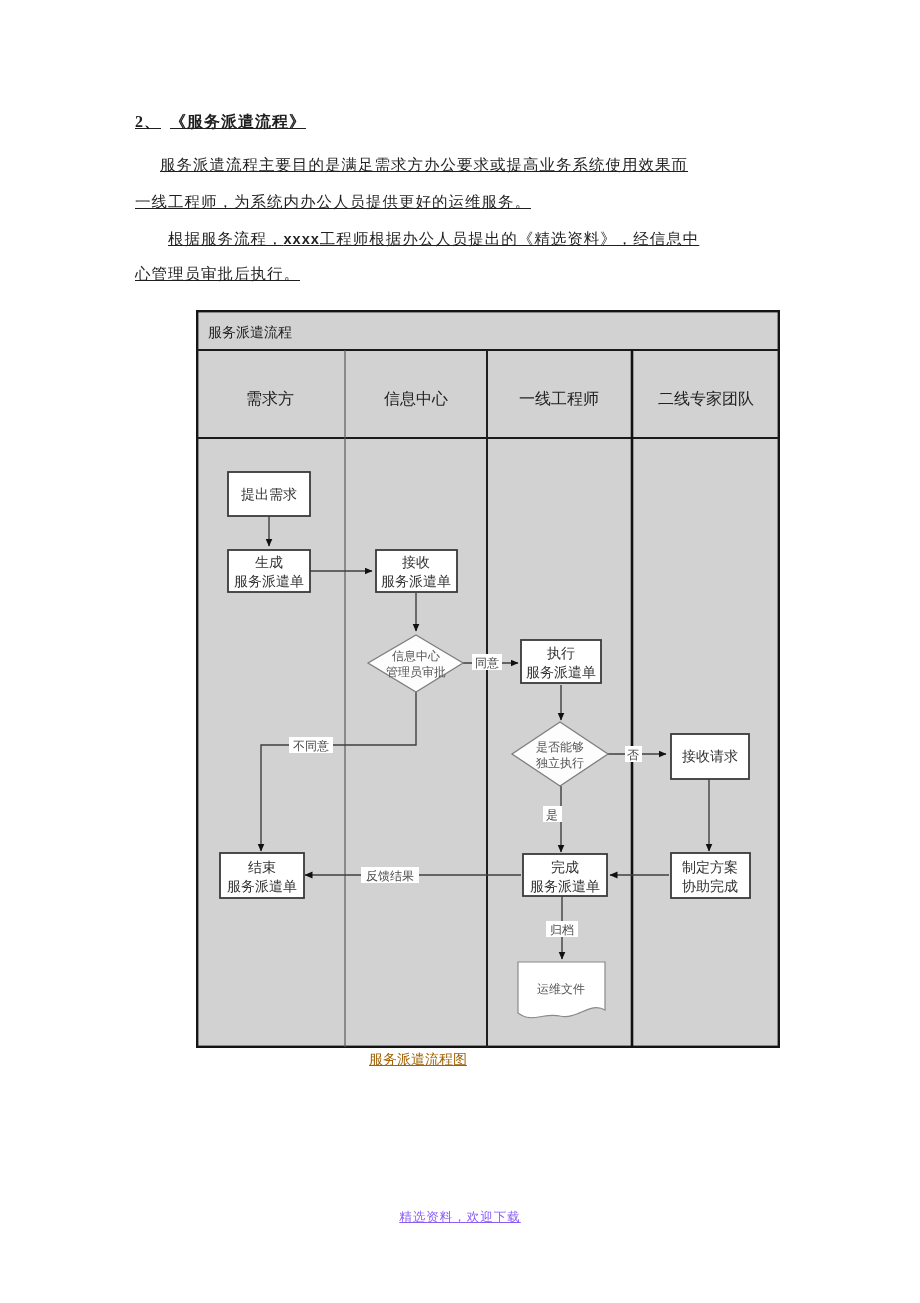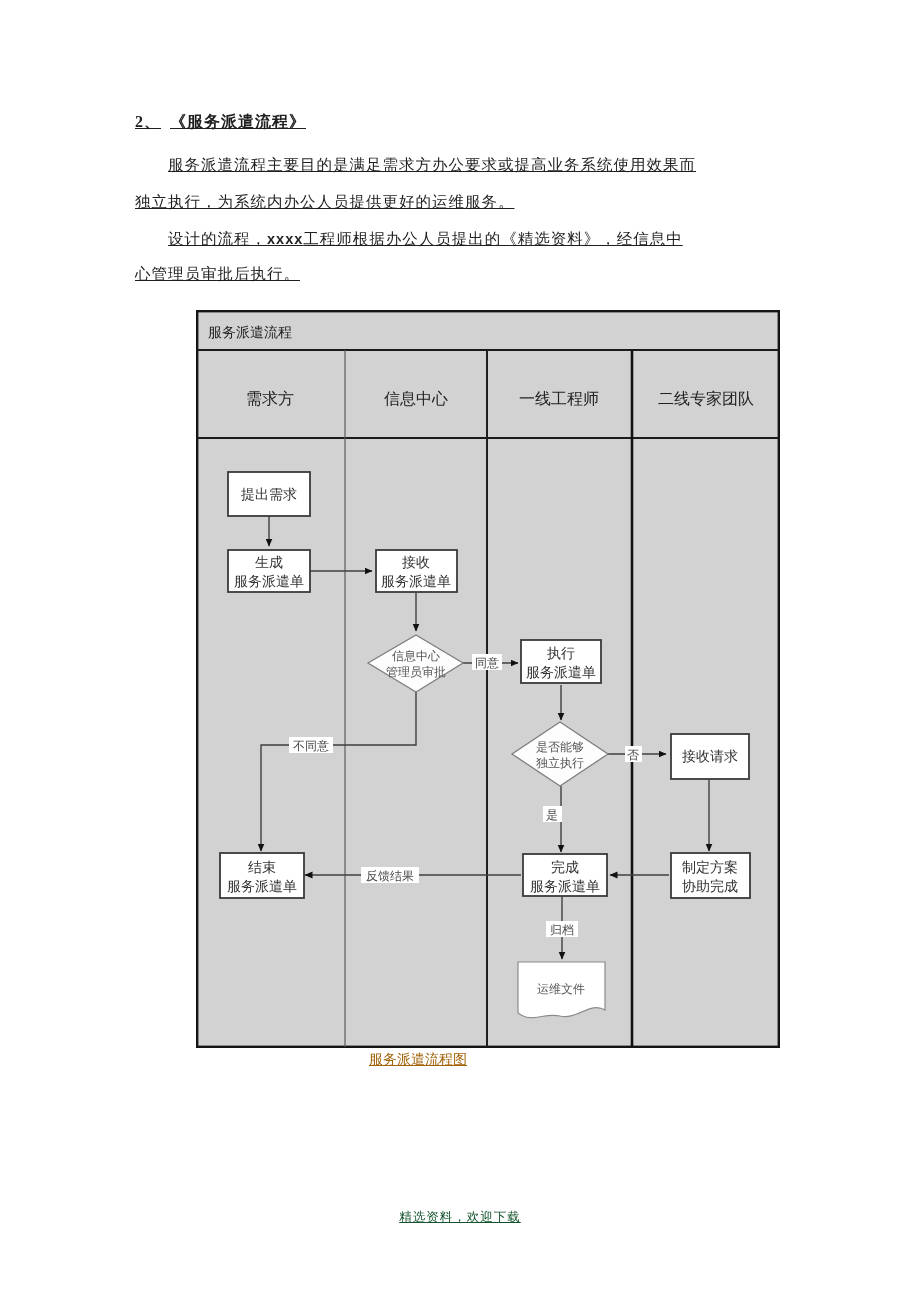--- a/index.html
+++ b/index.html
@@ -4,28 +4,28 @@
 <style>
   html,body{margin:0;padding:0;}
   body{
     width:920px;height:1303px;background:#ffffff;position:relative;
     font-family:"Liberation Serif","DejaVu Serif",serif;color:#1f1f1f;
   }
   .abs{position:absolute;text-decoration:underline;}
   .heading{left:135px;top:112px;font-size:16px;font-weight:bold;letter-spacing:1px;}
   .heading .ht{margin-left:9px;}
   .bodyline{font-size:15.5px;letter-spacing:1px;white-space:nowrap;}
-  .l1{left:168px;top:155px;}
+  .l1{left:160px;top:155px;}
   .l2{left:135px;top:192px;}
   .l3{left:168px;top:229px;}
   .l4{left:135px;top:264px;}
   .b{font-weight:bold;font-family:"Liberation Sans","DejaVu Sans",sans-serif;font-size:14.5px;text-align:center;}
   .chart{left:196px;top:310px;width:584px;height:738px;}
   .caption{left:312px;top:1051px;width:212px;text-align:center;font-size:14px;color:#a16207;}
-  .footer{left:0;top:1209px;width:920px;text-align:center;font-size:12.5px;color:#14532d;letter-spacing:1px;}
+  .footer{left:0;top:1209px;width:920px;text-align:center;font-size:12.5px;color:#8b5cf6;letter-spacing:1px;}
 
   
   svg text{font-family:"Liberation Serif","DejaVu Serif",serif;fill:#333;}
   .bg{fill:#d2d2d2;stroke:#141414;stroke-width:2.4;}
   .hline{stroke:#1a1a1a;stroke-width:2;}
   .vthin{stroke:#5a5a5a;stroke-width:1.2;}
   .vthick{stroke:#1f1f1f;stroke-width:2;}
   .vthicker{stroke:#111;stroke-width:2.6;}
   .node{fill:#ffffff;stroke:#3a3a3a;stroke-width:1.8;}
   .diamond{fill:#fdfdfd;stroke:#7e7e7e;stroke-width:1.3;}
@@ -41,23 +41,23 @@
 </head>
 <body>
 
 <div>
 
   <div class="abs heading">
     <span>2、</span><span class="ht">《服务派遣流程》</span>
   </div>
 
   <div class="abs bodyline l1">服务派遣流程主要目的是满足需求方办公要求或提高业务系统使用效果而</div>
-  <div class="abs bodyline l2">独立执行，为系统内办公人员提供更好的运维服务。</div>
+  <div class="abs bodyline l2">一线工程师，为系统内办公人员提供更好的运维服务。</div>
   <div class="abs bodyline l3">
-    <span>设计的流程，</span><span class="b">xxxx</span><span>工程师根据办公人员提出的《精选资料》，经信息中</span>
+    <span>根据服务流程，</span><span class="b">xxxx</span><span>工程师根据办公人员提出的《精选资料》，经信息中</span>
   </div>
   <div class="abs bodyline l4">心管理员审批后执行。</div>
 
   <div class="abs chart">
     <svg width="584" height="738" viewBox="0 0 584 738">
       <defs>
         <marker id="arw" markerUnits="userSpaceOnUse" markerWidth="9" markerHeight="8" refX="7.5" refY="3.5" orient="auto">
           <path d="M0,0 L8,3.5 L0,7 Z" fill="#111"></path>
         </marker>
       </defs>

